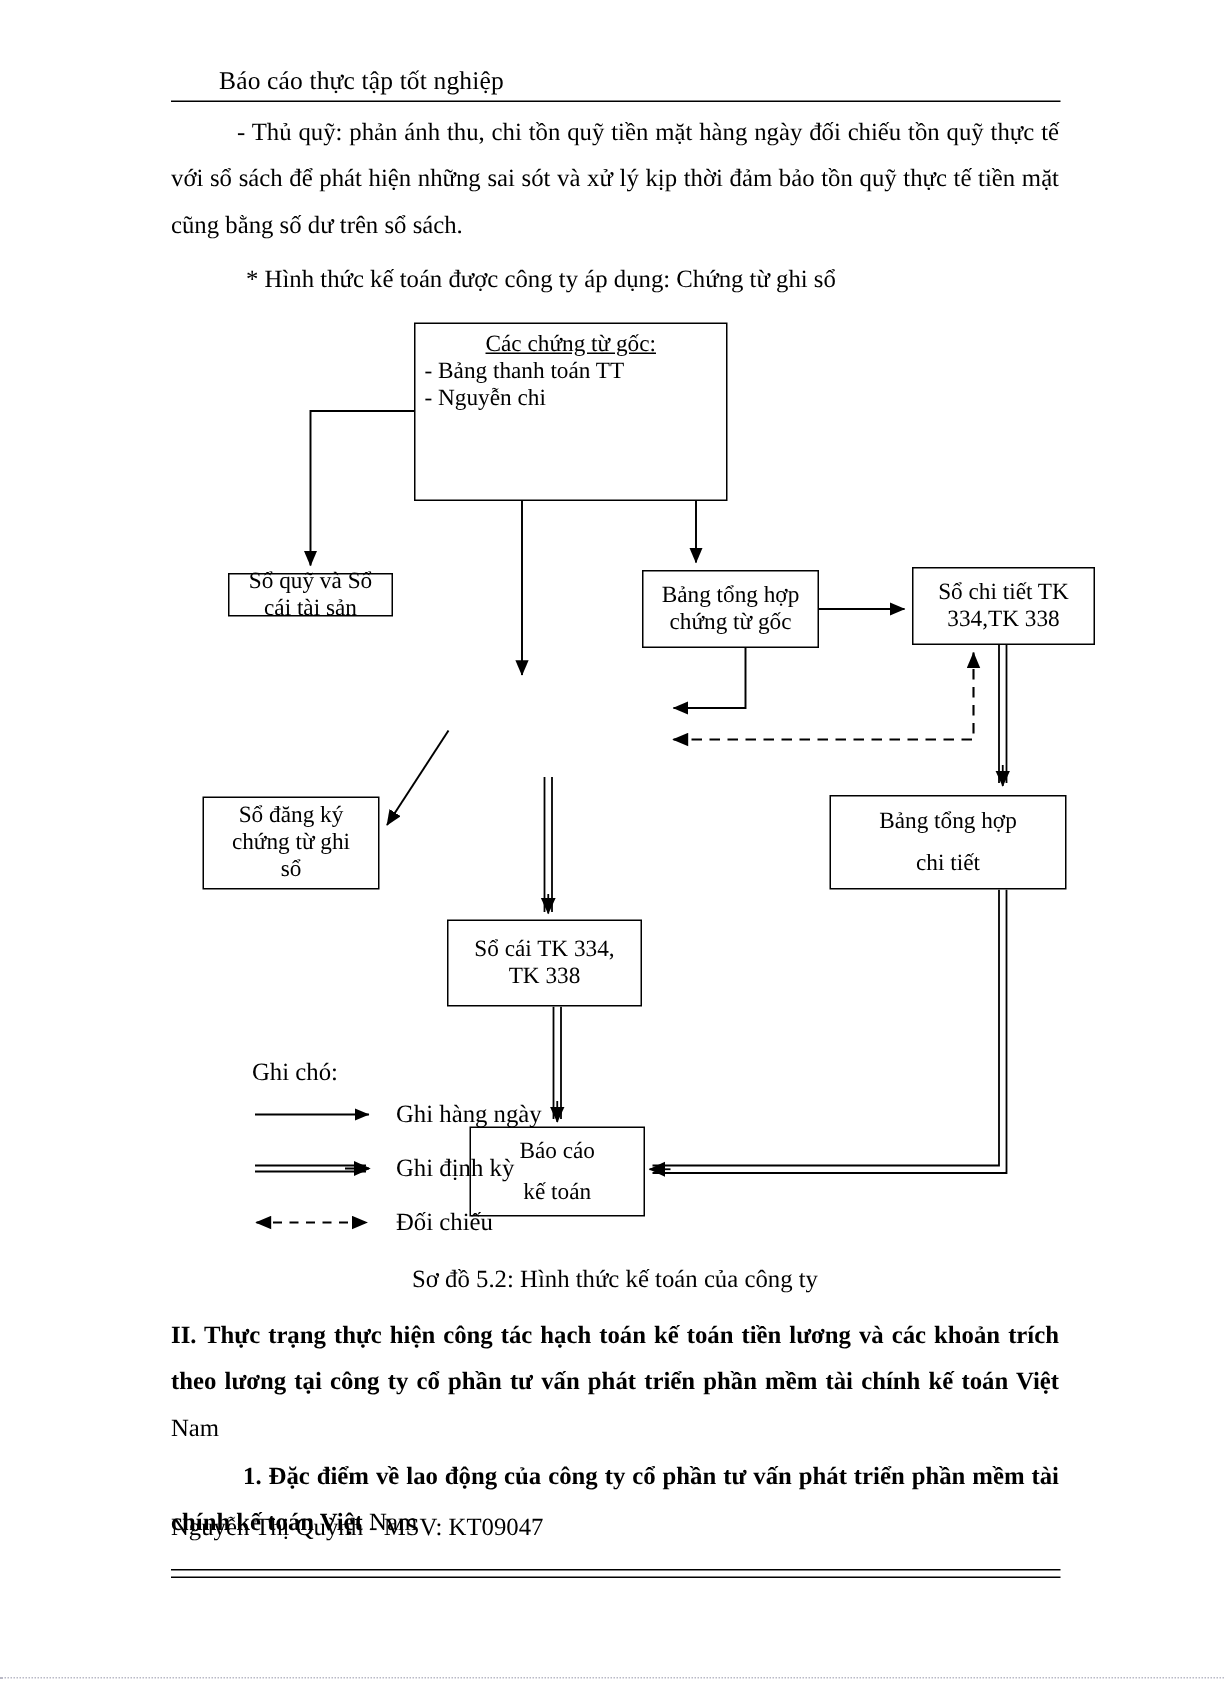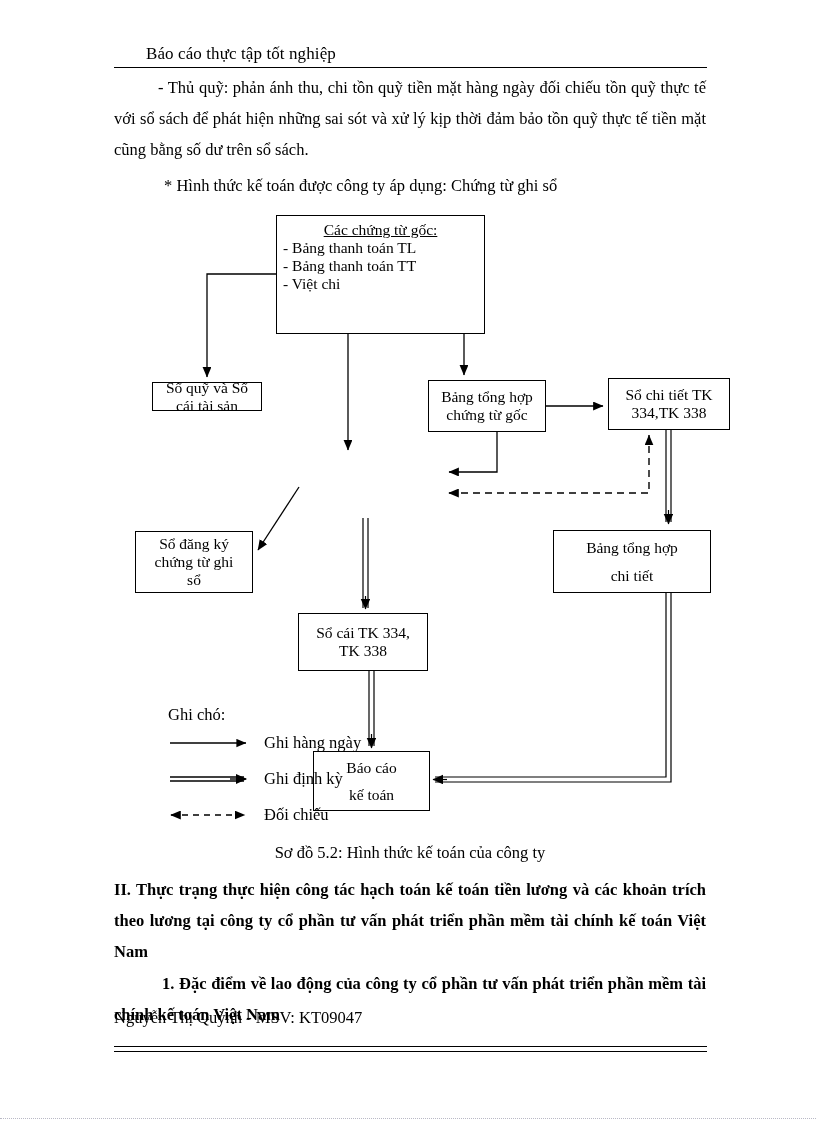--- a/index.html
+++ b/index.html
@@ -160,21 +160,21 @@
     position: absolute;
     font-weight: bold;
     font-size: 16.5px;
     line-height: 31px;
     text-align: justify;
     text-justify: inter-word;
   }
   #heading-2 { left: 114px; top: 874px; width: 592px; }
   #heading-3 { left: 114px; top: 968px; width: 592px; }
   #heading-3 .ind { display: inline-block; width: 48px; }
-  .serif-nobold { font-weight: bold; }
+  .serif-nobold { font-weight: normal; }
 
   
   .footer-rule {
     position: absolute;
     left: 114px; top: 1046px;
     width: 593px;
     height: 4px;
     border-top: 1.3px solid #000;
     border-bottom: 1.3px solid #000;
   }
@@ -248,23 +248,22 @@
       <path d="M374,471 L374,546" fill="none" stroke="#000" stroke-width="1.2"></path>
       <path d="M371.5,534 L371.5,548" fill="none" stroke="#000" stroke-width="1.2" marker-end="url(#ahb)"></path>
 
       <path d="M666,393 L666,577 L435,577" fill="none" stroke="#000" stroke-width="1.2"></path>
       <path d="M671,393 L671,582 L435,582" fill="none" stroke="#000" stroke-width="1.2"></path>
       <path d="M447,579.5 L433,579.5" fill="none" stroke="#000" stroke-width="1.2" marker-end="url(#ahb)"></path>
     </svg>
 
     <div class="box" id="box-source">
       <span class="title">Các chứng từ gốc:</span>
-      <span class="li">- Bảng thanh toán TL</span>
       <span class="li">- Bảng thanh toán TT</span>
-      <span class="li">- Việt chi</span>
+      <span class="li">- Nguyễn chi</span>
     </div>
 
     <div class="box" id="box-fund">
       <span class="ln">Sổ quỹ và Sổ</span>
       <span class="ln">cái tài sản</span>
     </div>
 
     <div class="box" id="box-agg-src">
       <span class="ln">Bảng tổng hợp</span>
       <span class="ln">chứng từ gốc</span>

